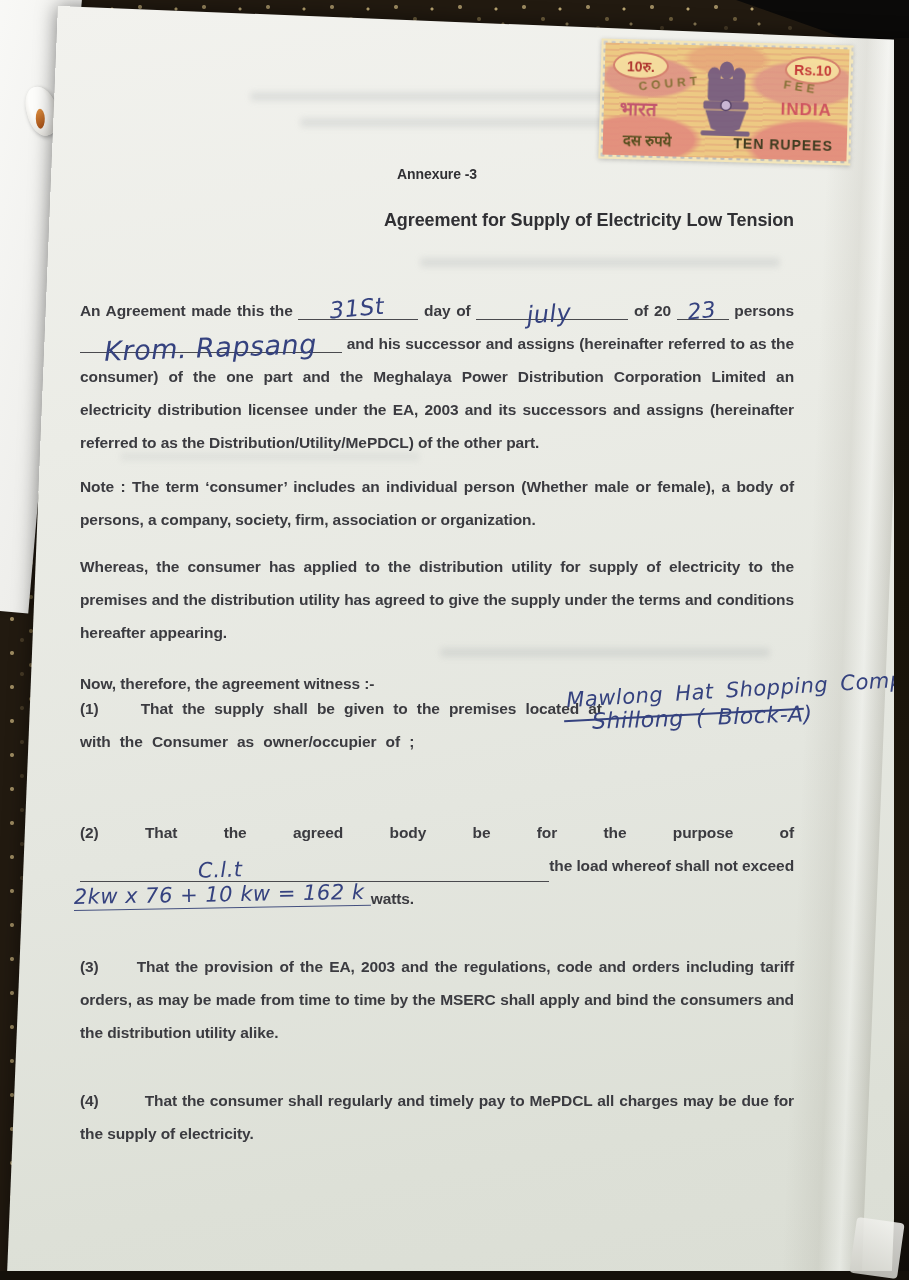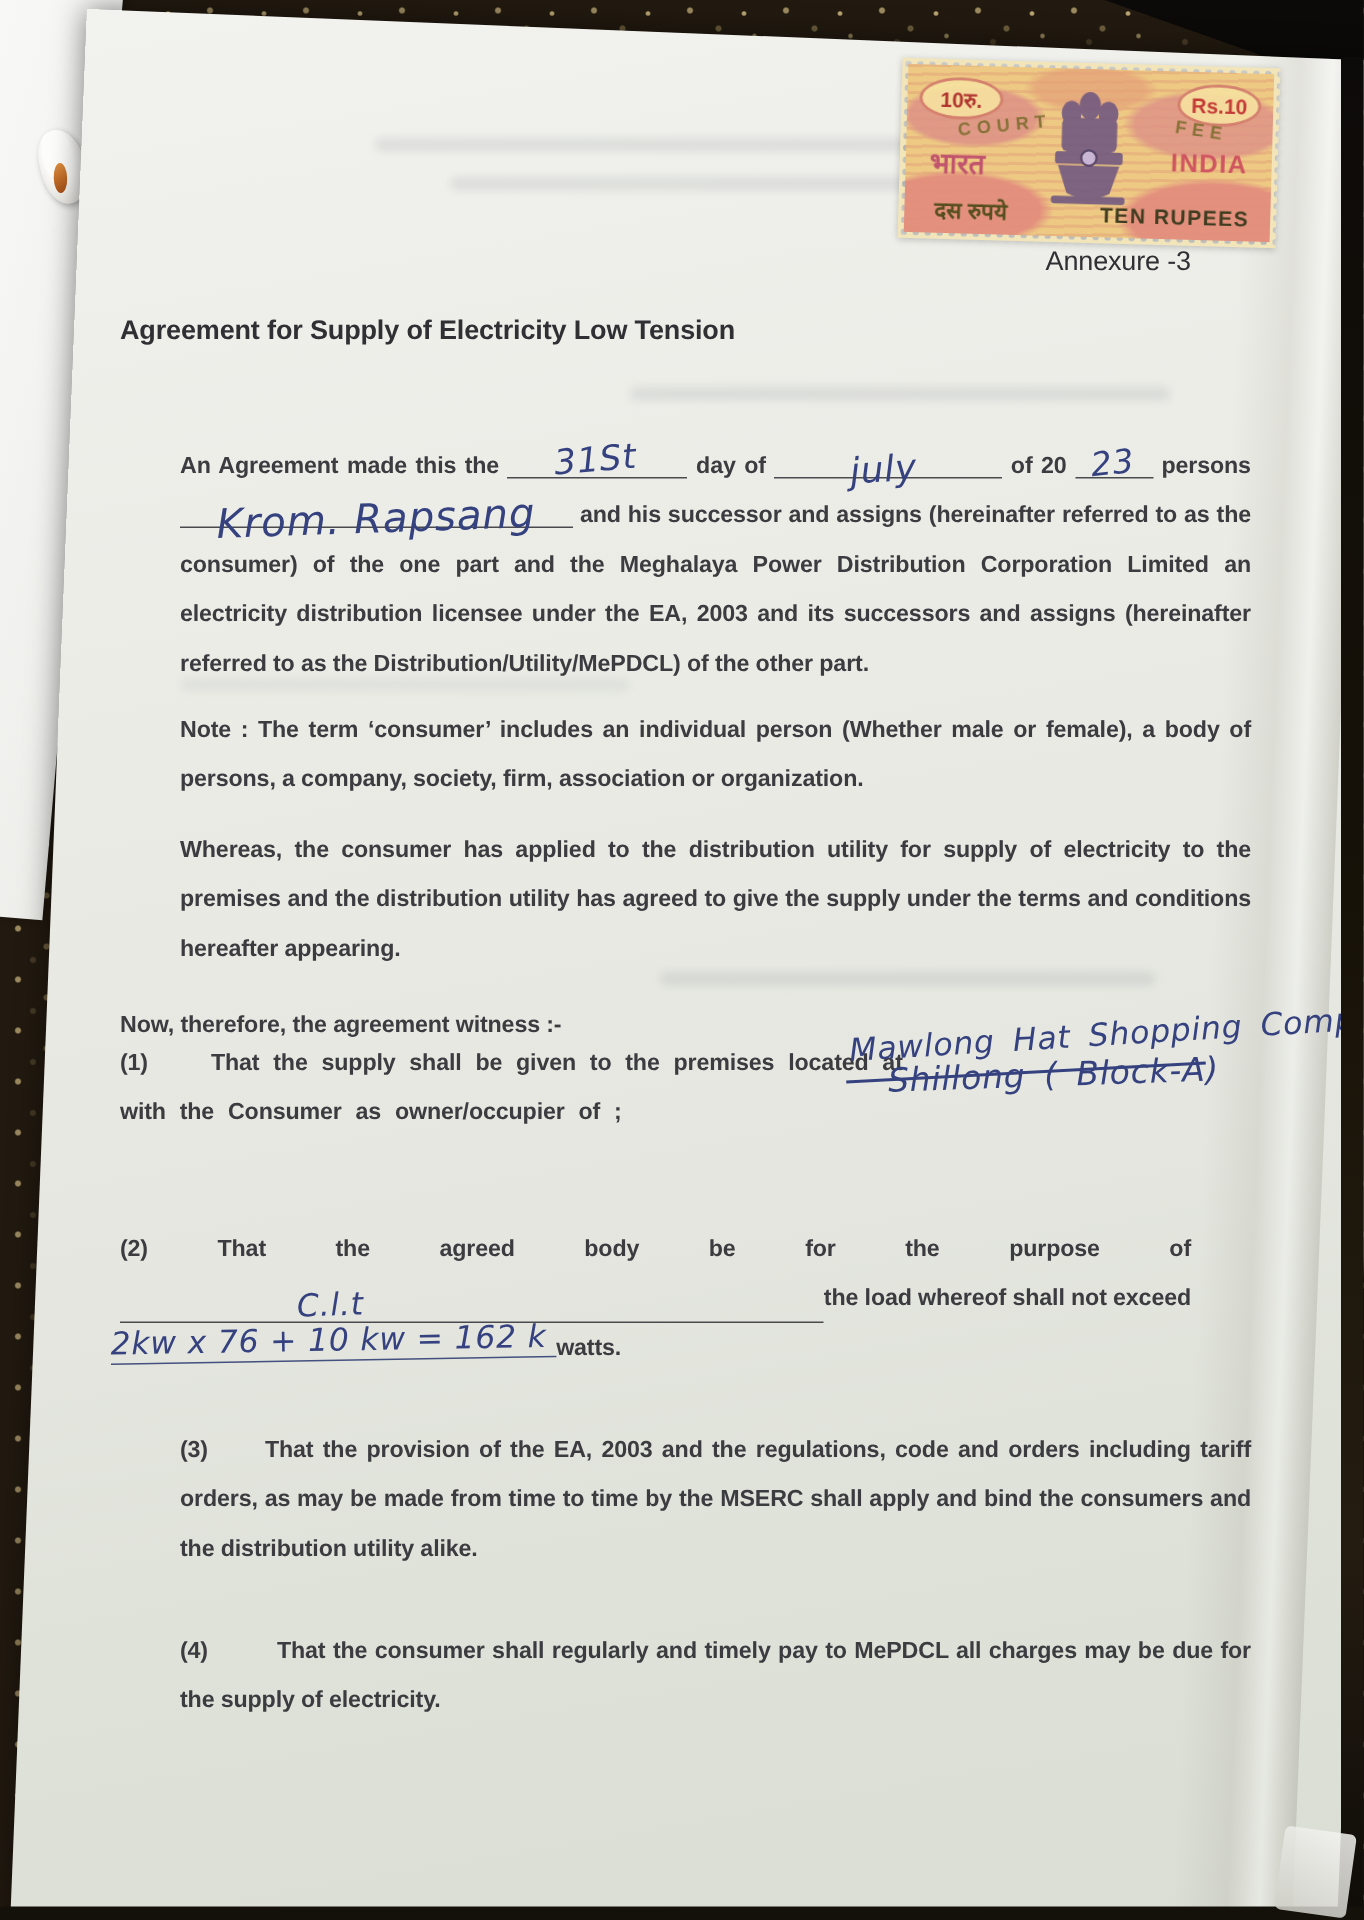--- a/index.html
+++ b/index.html
@@ -81,23 +81,23 @@
   .stamp-bharat{position:absolute;left:16px;top:52px;color:#c2556e;font-weight:bold;font-size:19px;}
   .stamp-india{position:absolute;right:16px;top:52px;color:#cf5560;font-weight:bold;font-size:17px;letter-spacing:1px;}
   .stamp-das{position:absolute;left:20px;bottom:6px;color:#564e1e;font-weight:bold;font-size:15px;}
   .stamp-ten{position:absolute;right:14px;bottom:7px;color:#3f3c20;font-weight:bold;font-size:14px;letter-spacing:1px;}
   #emblem{position:absolute;left:50%;top:50%;transform:translate(-50%,-52%);}
 
   
   #content{position:absolute;left:80px;top:0;width:714px;color:#3b3b40;
     font-size:15.5px;font-weight:600;letter-spacing:-.1px;line-height:33px;}
   .block{position:absolute;left:0;width:714px;}
-  .just{text-align:justify;margin-left:40px;}
-  #title{top:158px;text-align:right;font-size:18px;font-weight:normal;color:#303034;width:714px;}
-  #subtitle{top:204px;text-align:left;font-size:18px;font-weight:bold;color:#303034;width:714px;}
+  .just{text-align:justify;}
+  #title{top:158px;text-align:center;font-size:14px;font-weight:bold;color:#303034;width:714px;}
+  #subtitle{top:204px;text-align:right;font-size:18px;font-weight:bold;color:#303034;width:714px;}
   .num{display:inline-block;}
   .tab{display:inline-block;width:42px;}
   .blank{display:inline-block;border-bottom:1.6px solid #4a4a4e;height:20px;
     vertical-align:-4px;position:relative;}
   .hw{font-family:"DejaVu Sans",sans-serif;font-style:italic;color:#35427f;
     display:inline-block;white-space:nowrap;font-weight:normal;letter-spacing:.5px;line-height:1;}
   .blank .hw{position:absolute;left:50%;bottom:-1px;transform-origin:center bottom;}
   #hw-day{transform:translateX(-50%) rotate(-5deg);font-size:23px;}
   #hw-month{transform:translateX(-55%) rotate(-4deg);font-size:24px;bottom:-7px;}
   #hw-year{transform:translateX(-50%) rotate(-6deg);font-size:22px;bottom:-3px;}

